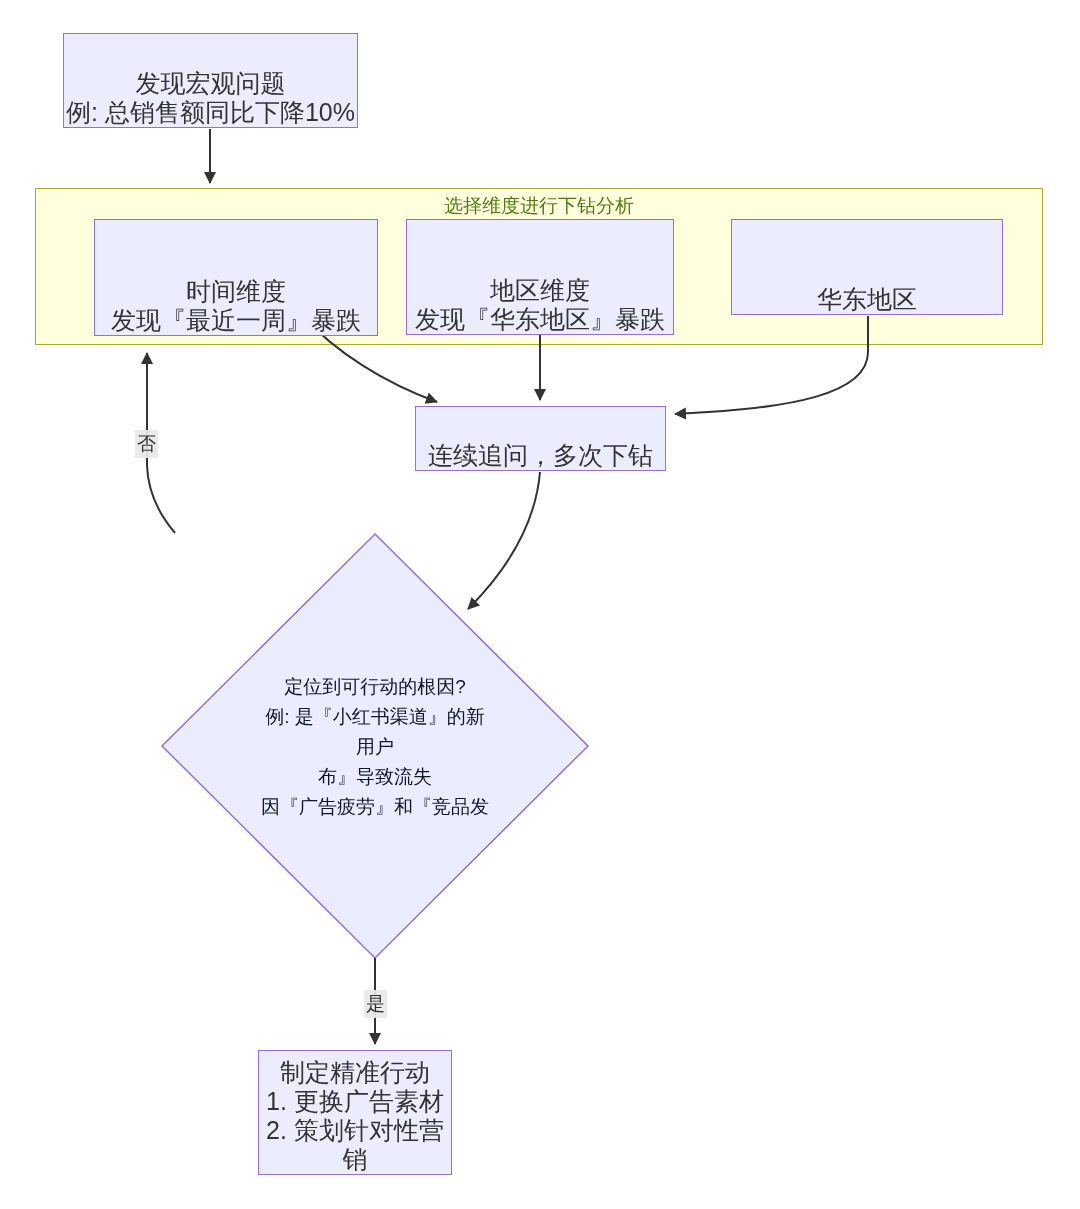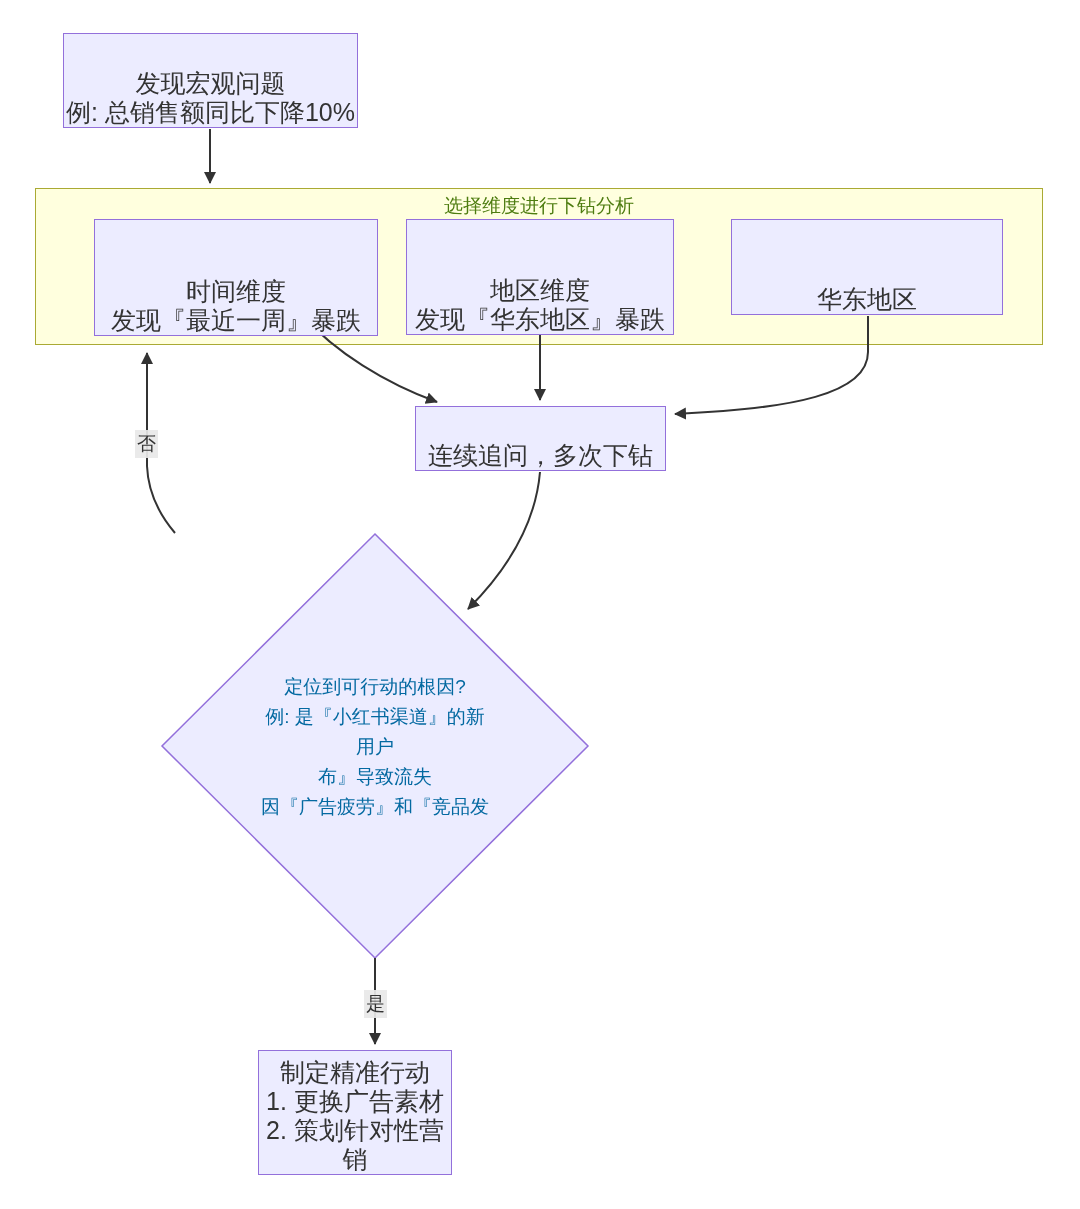--- a/index.html
+++ b/index.html
@@ -65,21 +65,21 @@
   .node-drill   { left: 415px; top: 406px;  width: 251px; height: 65px; font-family: Liberation Serif, serif; }
   .node-action  { left: 258px; top: 1050px; width: 194px; height: 125px; }
   .decision-text {
     position: absolute;
     left: 205px;
     top: 672px;
     width: 340px;
     text-align: center;
     font-size: 19px;
     line-height: 30px;
-    color: #0369a1;
+    color: #0f172a;
     z-index: 3;
   }
   .edge-label {
     position: absolute;
     background: rgba(232,232,232,0.92);
     font-size: 19px;
     line-height: 28px;
     padding: 0 2px;
     text-align: center;
     color: #333333;

